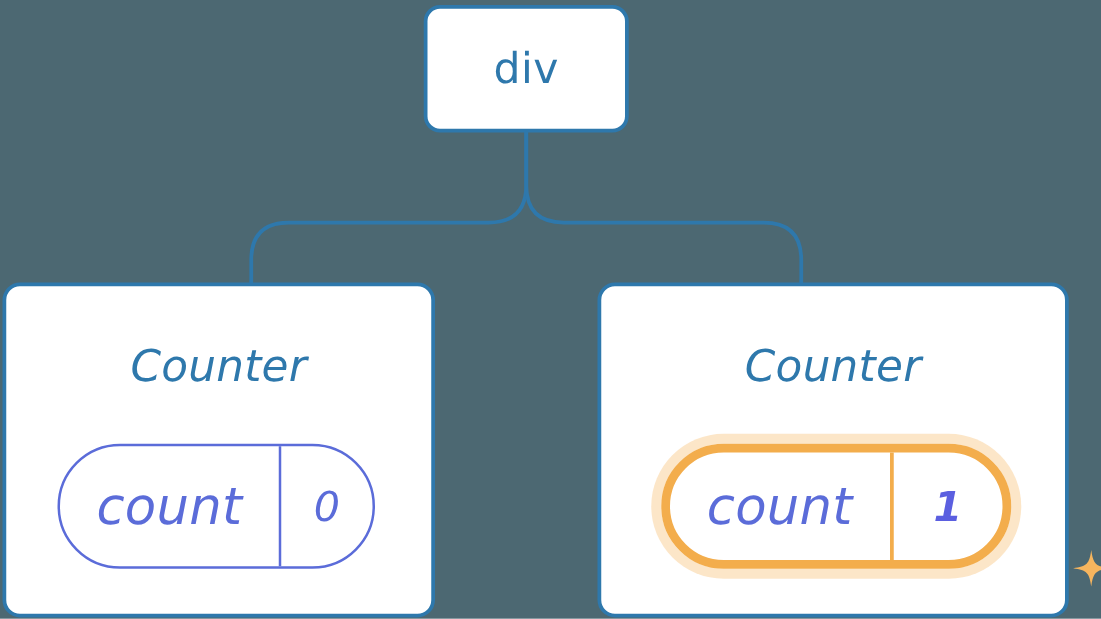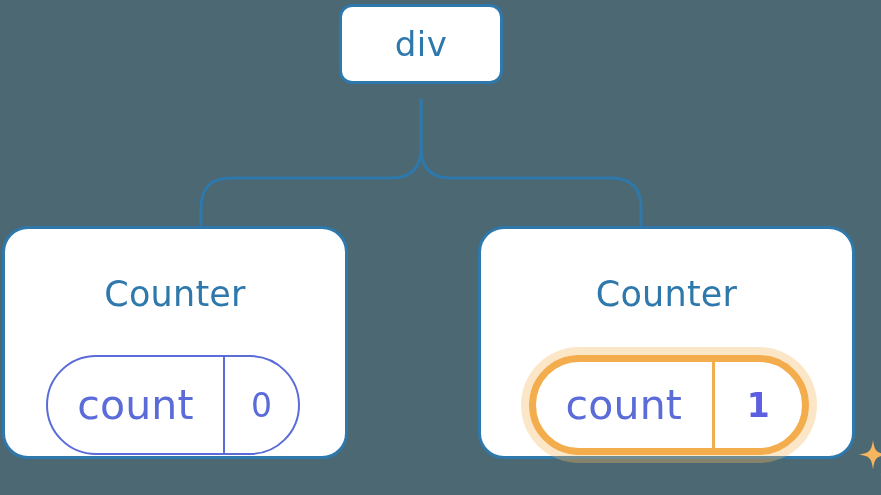--- a/index.html
+++ b/index.html
@@ -28,46 +28,47 @@
     width: 881px;
     height: 495px;
   }
 
   
   .root-node {
     position: absolute;
     left: 339px;
     top: 4px;
     width: 164px;
-    height: 80px;
+    height: 102px;
     background: #FFFFFF;
     border: 3px solid #2E78AC;
     border-radius: 13px;
     box-sizing: border-box;
     display: flex;
     align-items: center;
     justify-content: center;
   }
   .root-label {
     font-size: 34px;
     color: #2E78AC;
     letter-spacing: 0.4px;
     line-height: 1;
   }
 
   
   .card {
     position: absolute;
     top: 226px;
-    height: 233px;
+    height: 268px;
     background: #FFFFFF;
     border: 3px solid #2E78AC;
-    border-radius: 26px;
+    border-radius: 14px;
     box-sizing: border-box;
     overflow: visible;
+    font-style: italic;
   }
   #card-left  { left: 2px;   width: 346px; }
   #card-right { left: 478px; width: 377px; }
 
   .card-title {
     position: absolute;
     left: 0;
     right: 0;
     top: 48px;
     text-align: center;

